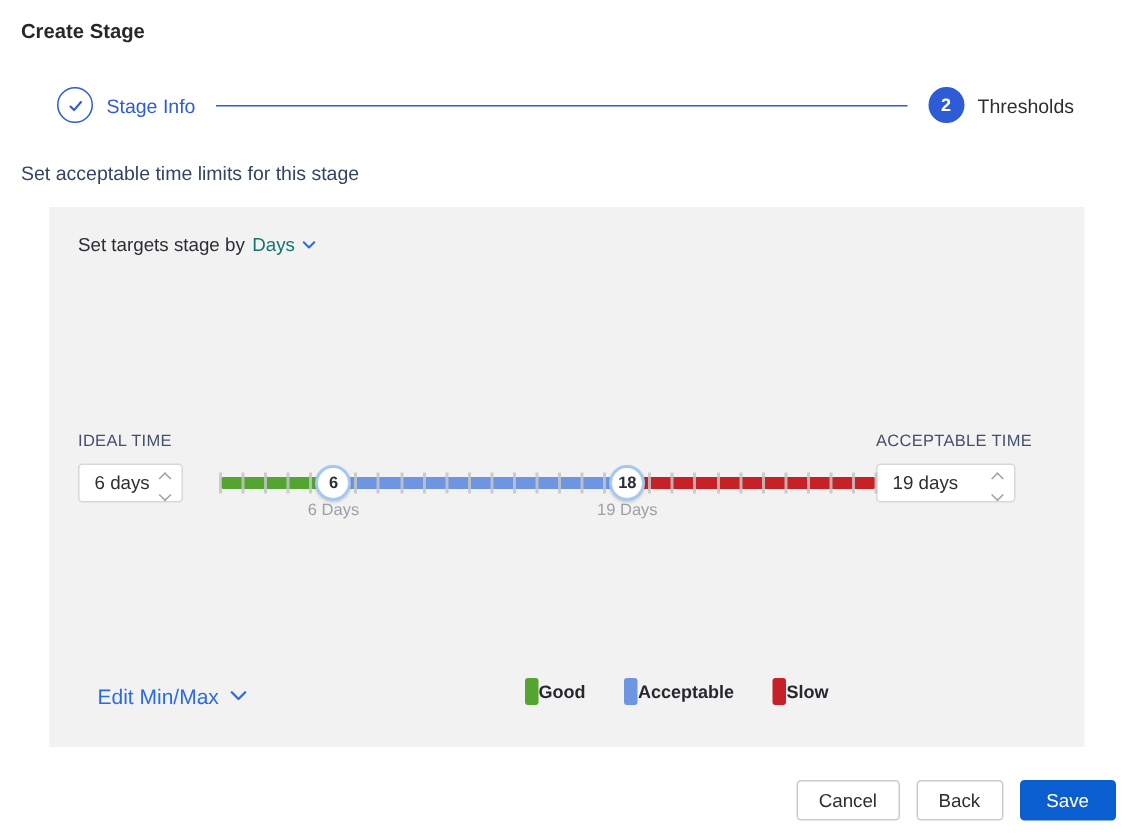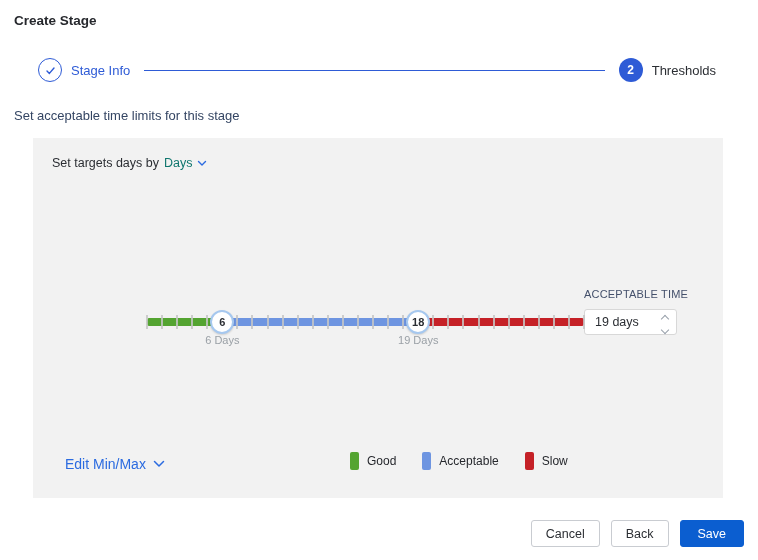--- a/index.html
+++ b/index.html
@@ -47,21 +47,21 @@
   .handle{position:absolute;top:50%;width:24px;height:24px;border-radius:50%;background:#fff;border:2px solid #a6c8ef;
     transform:translate(-50%,-50%);display:flex;align-items:center;justify-content:center;
     font-size:11px;font-weight:700;color:#2b2e33;z-index:2;box-sizing:border-box;box-shadow:0 1px 2px rgba(0,0,0,.15);cursor:grab;}
   .caption{position:absolute;top:16px;transform:translateX(-50%);font-size:11px;color:#9aa0a6;white-space:nowrap;}
   
   .edit-link{position:absolute;left:32px;top:318px;font-size:14px;color:#2b6be0;display:flex;align-items:center;cursor:pointer;}
   .edit-link svg{margin-left:7px;}
   .legend{position:absolute;left:317px;top:314px;display:flex;align-items:center;gap:26px;}
   .legend-item{display:flex;align-items:center;}
   .legend-swatch{width:9px;height:18px;border-radius:2px;flex:0 0 auto;}
-  .legend-label{font-size:12px;font-weight:400;color:#26282d;margin-left:8px;}
+  .legend-label{font-size:12px;font-weight:700;color:#26282d;}
   
   .footer{position:absolute;top:520px;right:14px;display:flex;gap:11px;}
   .btn{height:27px;padding:4px 14px;font-size:12.5px;font-family:inherit;color:#2b2e33;background:#fff;
     border:1px solid #c9ccd1;border-radius:3px;cursor:pointer;}
   .btn.primary{background:#0b5ed0;border-color:#0b5ed0;color:#fff;padding:0 17px;font-weight:500;}
 </style>
 </head>
 <body>
 
 <div class="title">Create Stage</div>
@@ -80,29 +80,39 @@
     <span class="step-circle filled">2</span>
     <span class="step-label dark">Thresholds</span>
   </div>
 </div>
 
 <div class="subtitle">Set acceptable time limits for this stage</div>
 
 <div class="panel">
 
   <div class="targets">
-    <span>Set targets days by</span>
+    <span>Set targets stage by</span>
     <span class="link">
       <span>Days</span>
       <svg width="10" height="7" viewBox="0 0 10 7">
           <polyline points="1.5,1.5 5,5 8.5,1.5" fill="none" stroke="#2b6be0" stroke-width="1.4" stroke-linecap="round" stroke-linejoin="round"></polyline>
         </svg>
     </span>
   </div>
 
+  <div class="group ideal">
+    <div class="group-label">IDEAL TIME</div>
+    <div class="spin-input">
+      <input value="6 days" style="">
+      <span class="spinners">
+        <span class="chev chev-up"></span>
+        <span class="chev chev-down"></span>
+      </span>
+    </div>
+  </div>
 
   <div class="slider">
     <div class="track">
       <div class="seg seg-good" style="left: 0px; width: 17.2414%; background: rgb(84, 164, 49);"></div>
       <div class="seg seg-acc" style="left: 17.2414%; width: 44.8276%; background: rgb(110, 149, 225);"></div>
       <div class="seg seg-slow" style="left: 62.069%; width: 37.931%; background: rgb(197, 33, 39);"></div>
     </div>
     <div class="ticks">
         <span class="tick" style="left: 0%;"></span>
         <span class="tick" style="left: 3.44828%;"></span>

